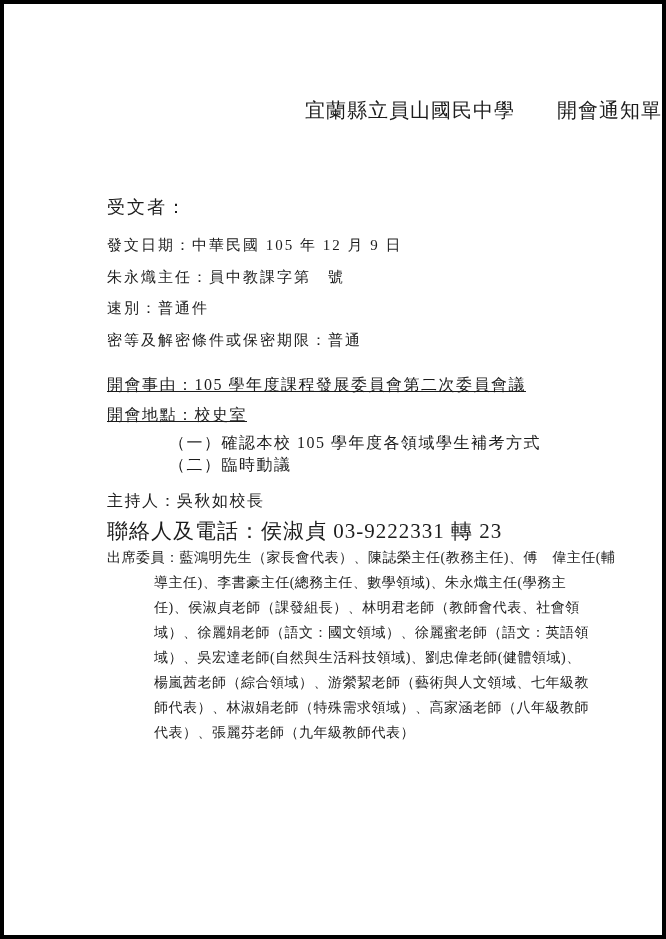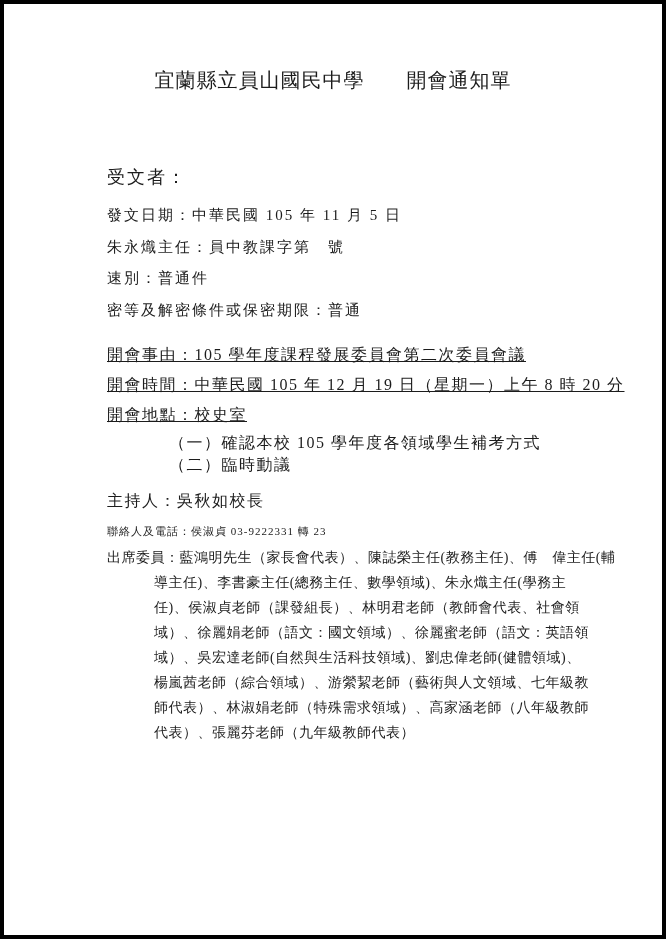--- a/index.html
+++ b/index.html
@@ -9,25 +9,25 @@
     width: 666px;
     height: 939px;
     margin: 0 auto;
     background: #ffffff;
     border: 4px solid #000000;
     overflow: hidden;
     font-family: "Liberation Serif", "DejaVu Serif", serif;
     color: #1c1c1c;
   }
   .title {
-    padding-top: 62px;
+    padding-top: 92px;
     font-size: 20px;
     line-height: 28px;
     font-weight: 400;
-    text-align: center;
+    text-align: right;
     letter-spacing: 1px;
     white-space: pre;
   }
   .recipient {
     margin: 70px 0 0 103px;
     font-size: 18px;
     line-height: 26px;
     letter-spacing: 2px;
   }
   .meta {
@@ -53,21 +53,21 @@
   .topics .topic-line + .topic-line { }
   .chair {
     margin: 14px 0 0 103px;
     font-size: 16px;
     line-height: 22px;
     letter-spacing: 1.5px;
     white-space: pre;
   }
   .contact {
     margin: 8px 0 0 103px;
-    font-size: 11px;
+    font-size: 21px;
     line-height: 22px;
     letter-spacing: 1px;
     white-space: pre;
   }
   .attendees {
     margin: 3px 16px 0 103px;
     padding-left: 47px;
     text-indent: -47px;
     font-size: 14px;
     line-height: 25px;
@@ -78,29 +78,28 @@
 </head>
 <body>
 
 <div class="page">
 
   <h1 class="title">宜蘭縣立員山國民中學　　開會通知單</h1>
 
   <div class="recipient">受文者：</div>
 
   <div class="meta">
-      <span class="meta-line">發文日期：中華民國 105 年 11 月 5 日</span>
+      <span class="meta-line">發文日期：中華民國 105 年 12 月 9 日</span>
       <span class="meta-line">朱永熾主任：員中教課字第　號</span>
       <span class="meta-line">速別：普通件</span>
       <span class="meta-line">密等及解密條件或保密期限：普通</span>
     </div>
 
   <div class="meeting">
     <div>開會事由：105 學年度課程發展委員會第二次委員會議</div>
-    <div>開會時間：中華民國 105 年 12 月 19 日（星期一）上午 8 時 20 分</div>
     <div>開會地點：校史室</div>
   </div>
 
   <div class="topics">
       <span class="topic-line">（一）確認本校 105 學年度各領域學生補考方式</span>
       <span class="topic-line">（二）臨時動議</span>
     </div>
 
   <div class="chair">主持人：吳秋如校長</div>
 

